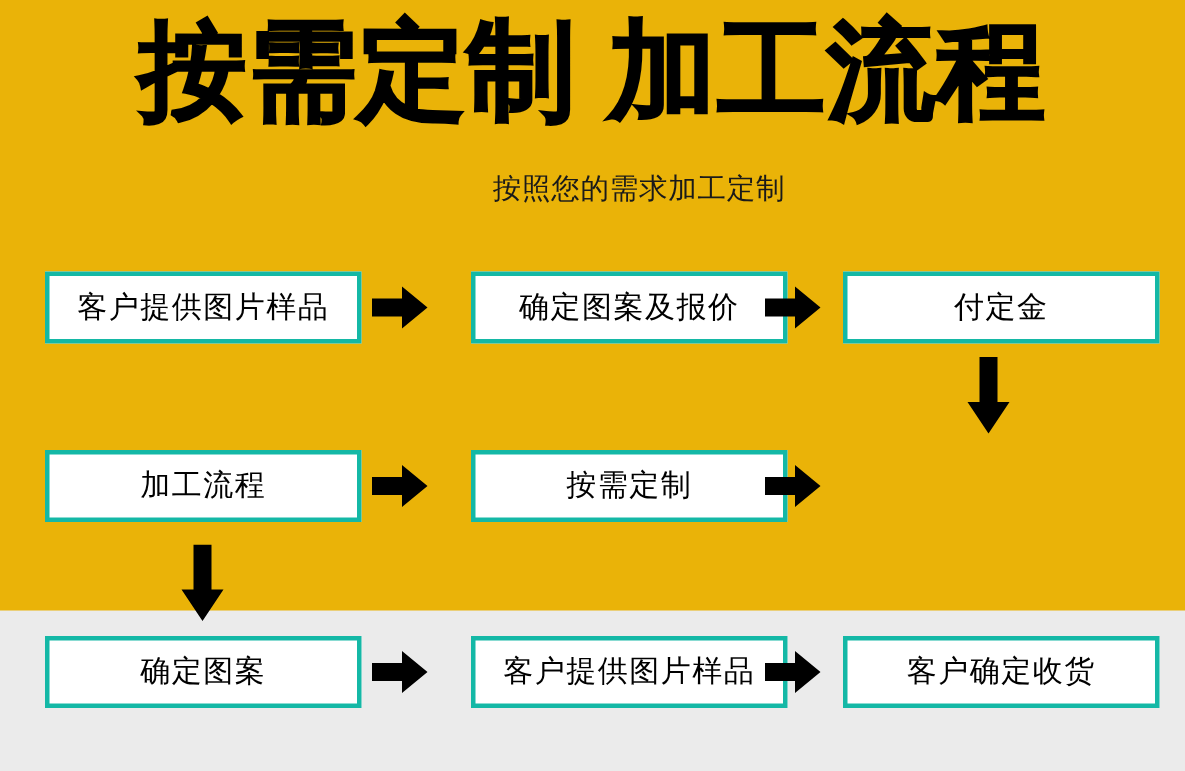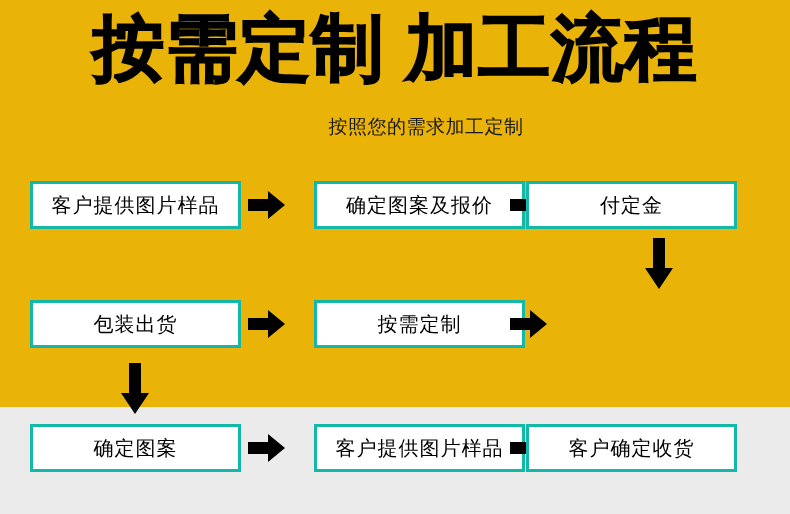--- a/index.html
+++ b/index.html
@@ -72,21 +72,21 @@
     white-space: nowrap;
   }
 
   
   .row1 { top: 181px; }
   .row2 { top: 300px; }
   .row3 { top: 424px; }
   
   .col1 { left: 30px; }
   .col2 { left: 291px; margin-left: 23px; }
-  .col3 { left: 526px; }
+  .col3 { left: 562px; }
 
   
   .arrow-right {
     position: absolute;
     width: 38px;
     height: 30px;
     color: #000000;
   }
   .arrow-right svg, .arrow-down svg {
     display: block;
@@ -141,21 +141,21 @@
     <span class="box-label">付定金</span>
   </div>
 
   <div class="arrow-down ad-right-1to2">
     <svg viewBox="0 0 30 52" xmlns="http://www.w3.org/2000/svg" aria-hidden="true">
       <path d="M9 0 H21 V30 H29 L15 51 L1 30 H9 Z" fill="currentColor"></path>
     </svg>
   </div>
 
   <div class="flow-box row2 col1">
-    <span class="box-label">包装出货</span>
+    <span class="box-label">加工流程</span>
   </div>
 
   <div class="arrow-right ar-r2 ar-gap1">
     <svg viewBox="0 0 38 30" xmlns="http://www.w3.org/2000/svg" aria-hidden="true">
       <path d="M0 9 H20 V1 L37 15 L20 29 V21 H0 Z" fill="currentColor"></path>
     </svg>
   </div>
 
   <div class="flow-box row2 col2">
     <span class="box-label">按需定制</span>

